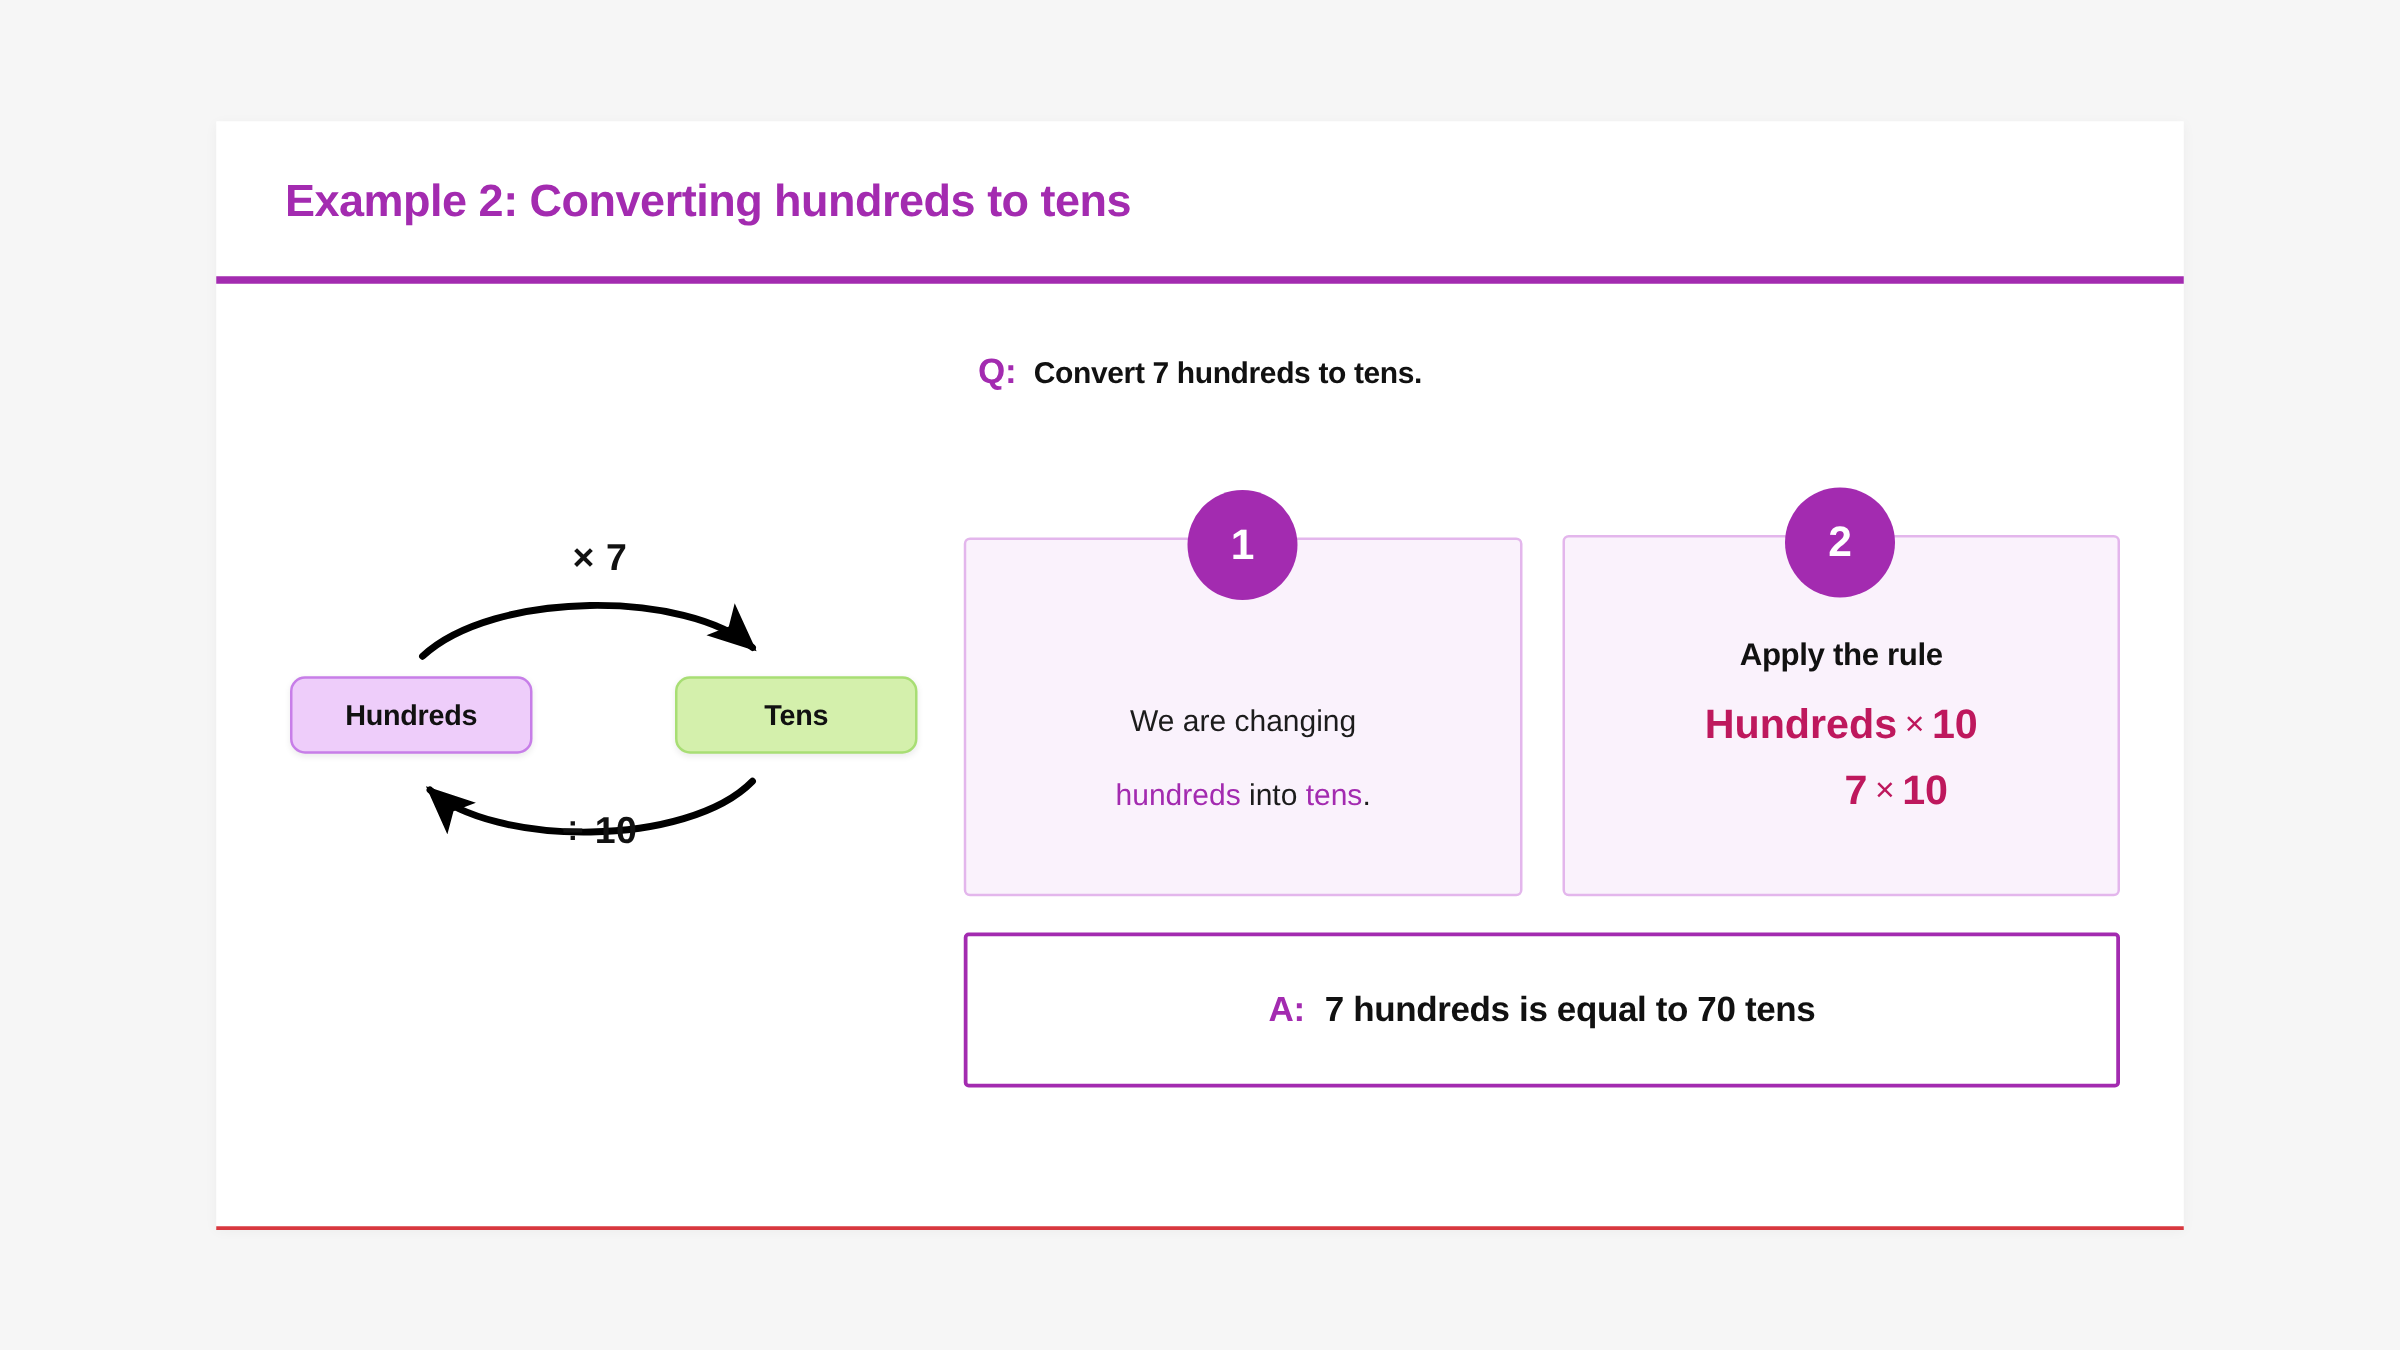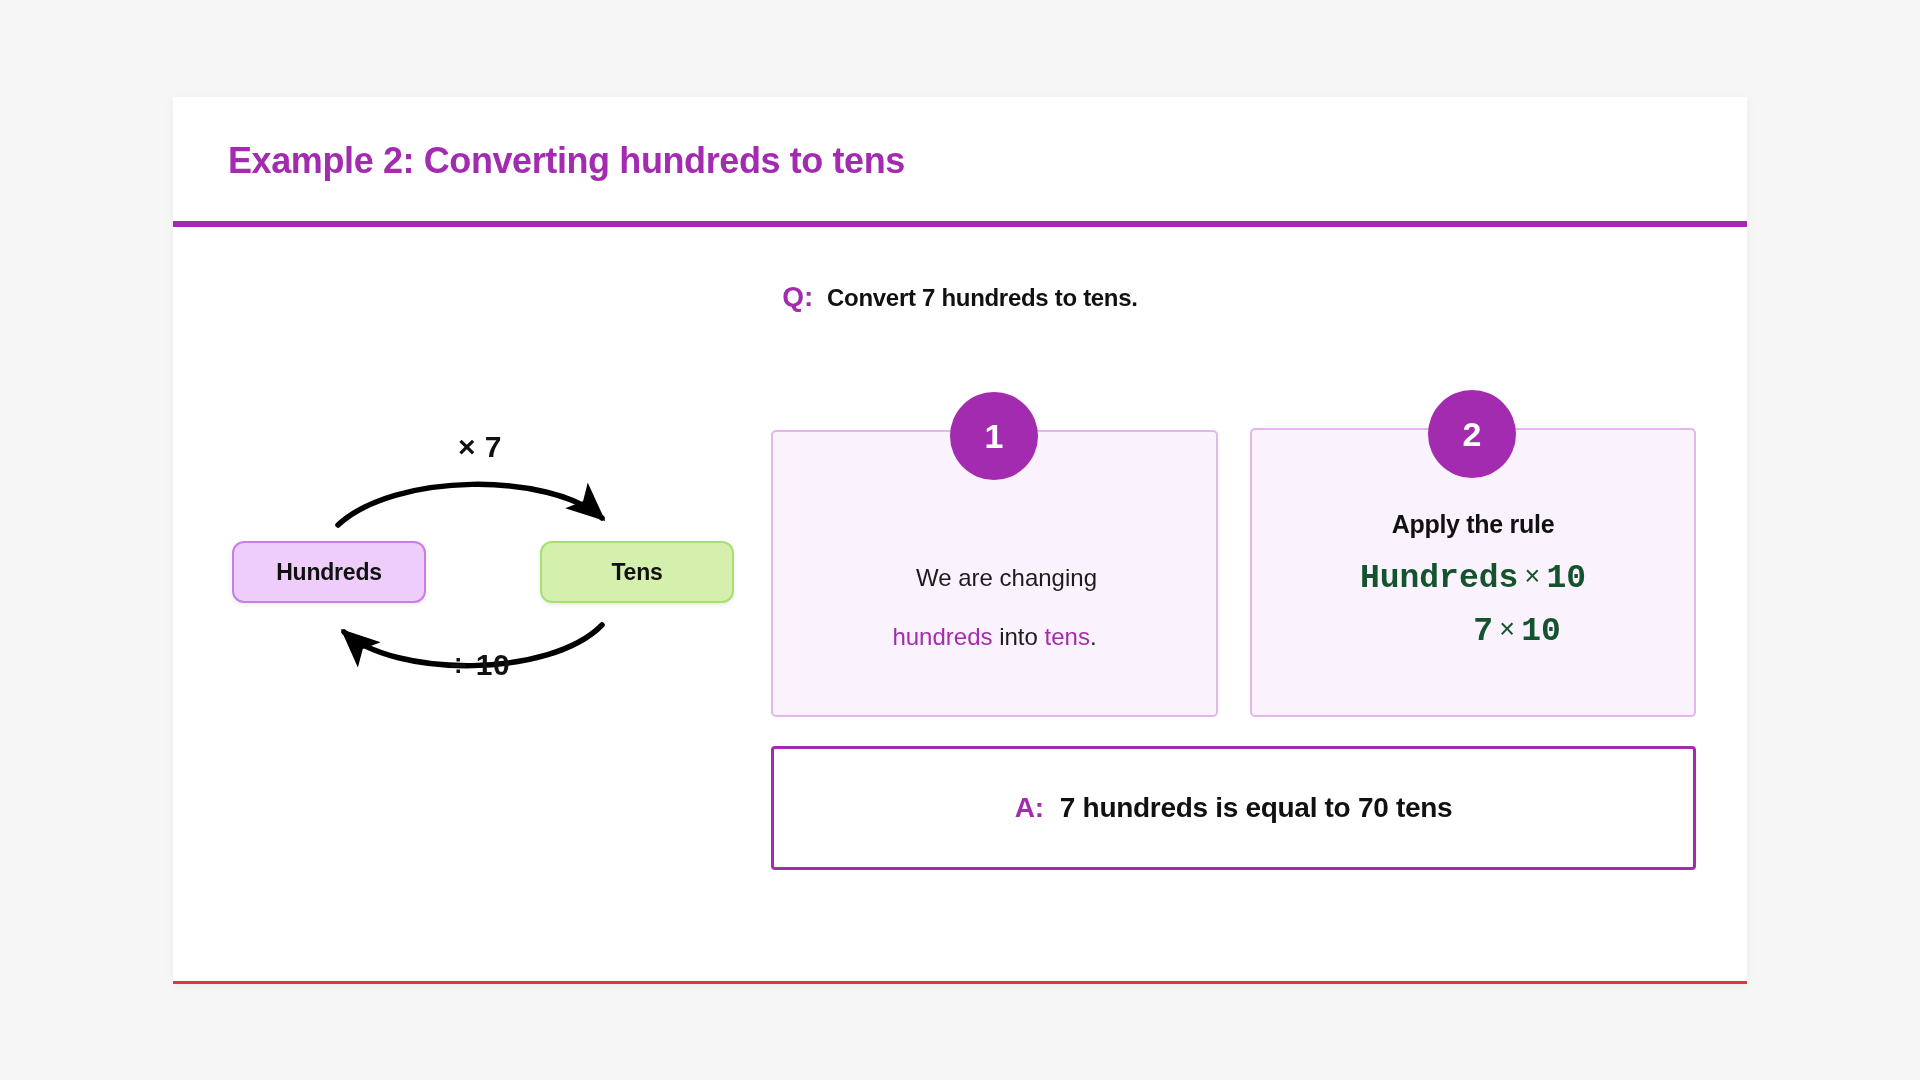--- a/index.html
+++ b/index.html
@@ -189,31 +189,31 @@
   .step-card.two .step-heading { top: 80px; }
 
   .step-body {
     position: absolute;
     width: 100%;
     text-align: center;
     font-size: 24px;
     color: #1c1c1c;
     line-height: 1.0;
   }
-  .step-card.one .step-body.line1 { top: 134px; padding-left: 12px; }
+  .step-card.one .step-body.line1 { top: 134px; }
   .step-card.one .step-body.line2 { top: 193px; }
   .hl { color: #a32bb0; }
 
   .math {
     position: absolute;
     width: 100%;
     text-align: center;
-    font-family: Liberation Mono, monospace;
-    font-weight: bold;
-    color: #14532d;
+    font-family: Liberation Sans, sans-serif;
+    font-weight: bold;
+    color: #be185d;
   }
   .math.line1 { top: 130px; font-size: 33px; }
   .math.line2 { top: 183px; font-size: 33px; padding-left: 44px; }
   .math .times {
     font-weight: normal;
     font-size: 27px;
     padding: 0 6px;
     position: relative;
     top: -2px;
   }

